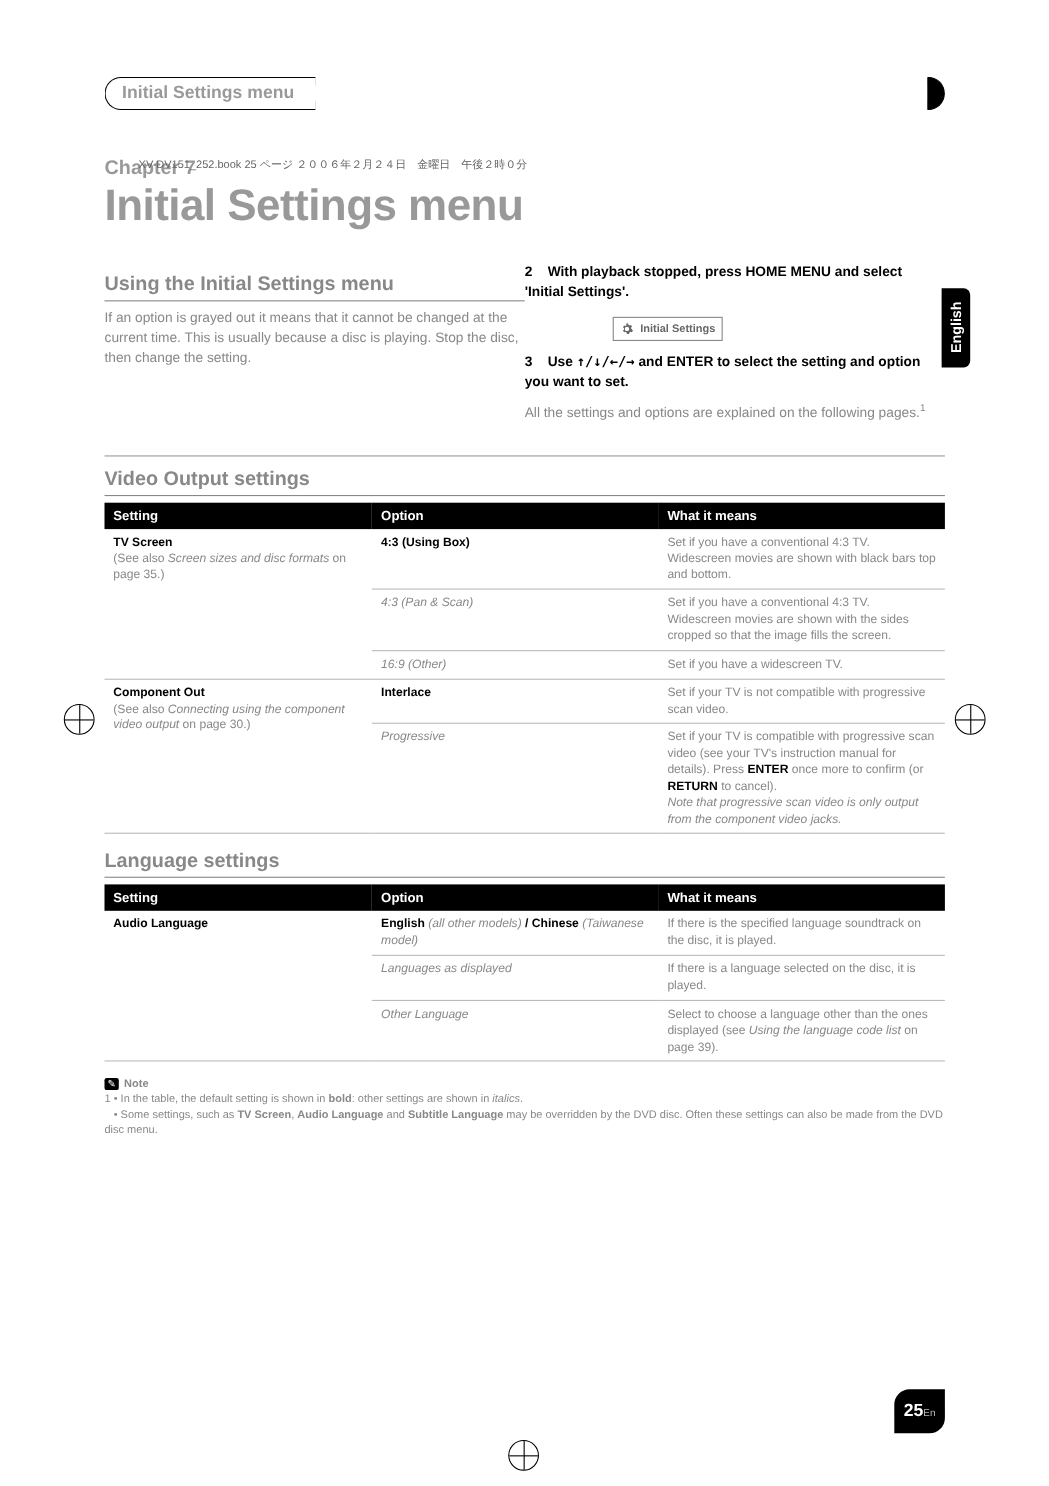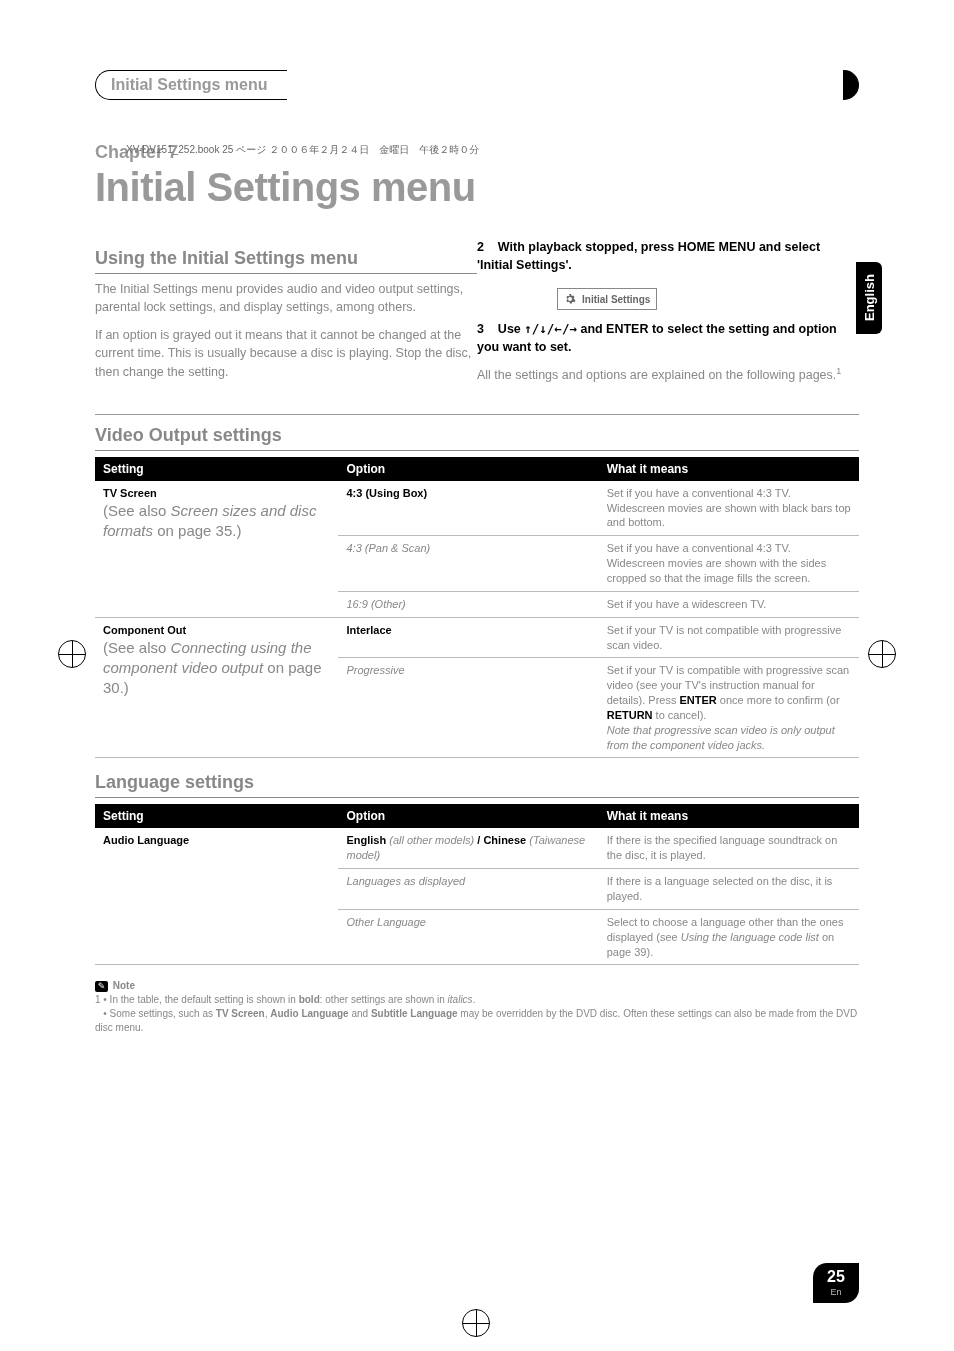--- a/index.html
+++ b/index.html
@@ -154,21 +154,21 @@
     .settings-table td:first-child { width: 145px; }
     .settings-table td:nth-child(2) { width: 155px; }
     .row-label {
       color: #000;
       font-weight: bold;
     }
     .row-sub {
       color: #888;
       font-weight: normal;
       font-style: italic;
-      font-size: 15px;
+      font-size: 11px;
     }
     .normal-sub { font-style: normal; }
     .opt-bold { font-weight: bold; color: #000; }
     .opt-italic { font-style: italic; }
 
     .note-block {
       font-size: 10px;
       color: #888;
       line-height: 1.4;
     }
@@ -209,21 +209,21 @@
 
     .page-number-badge {
       position: absolute;
       right: 95px;
       bottom: 48px;
       width: 46px;
       height: 40px;
       background: #000;
       border-radius: 14px 0 14px 0;
       display: flex;
-      flex-direction: column;
+      flex-direction: row;
       align-items: center;
       justify-content: center;
       color: #fff;
     }
     .page-number-badge .pn { font-size: 16px; font-weight: bold; line-height: 1; }
     .page-number-badge .lang { font-size: 9px; color: #bbb; margin-top: 2px; }
 
     .crop-top {
       position: absolute;
       top: 143px;
@@ -273,21 +273,20 @@
       <span class="tab-right-text">07</span>
     </div>
   </div>
 
   <div class="chapter-label">Chapter 7</div>
   <h1 class="page-title">Initial Settings menu</h1>
 
   <div class="columns">
     <div class="col">
       <div class="section-title">Using the Initial Settings menu</div>
-      <p class="body-text">The Initial Settings menu provides audio and video output settings, parental lock settings, and display settings, among others.</p>
       <p class="body-text">If an option is grayed out it means that it cannot be changed at the current time. This is usually because a disc is playing. Stop the disc, then change the setting.</p>
     </div>
     <div class="col">
       <p class="step">
         <b>2</b>&nbsp;&nbsp;&nbsp;
         <b>With playback stopped, press HOME MENU and select 'Initial Settings'.</b>
       </p>
       <div class="initial-settings-box">
         <span class="gear">
           <svg viewBox="0 0 24 24" width="12" height="12">

